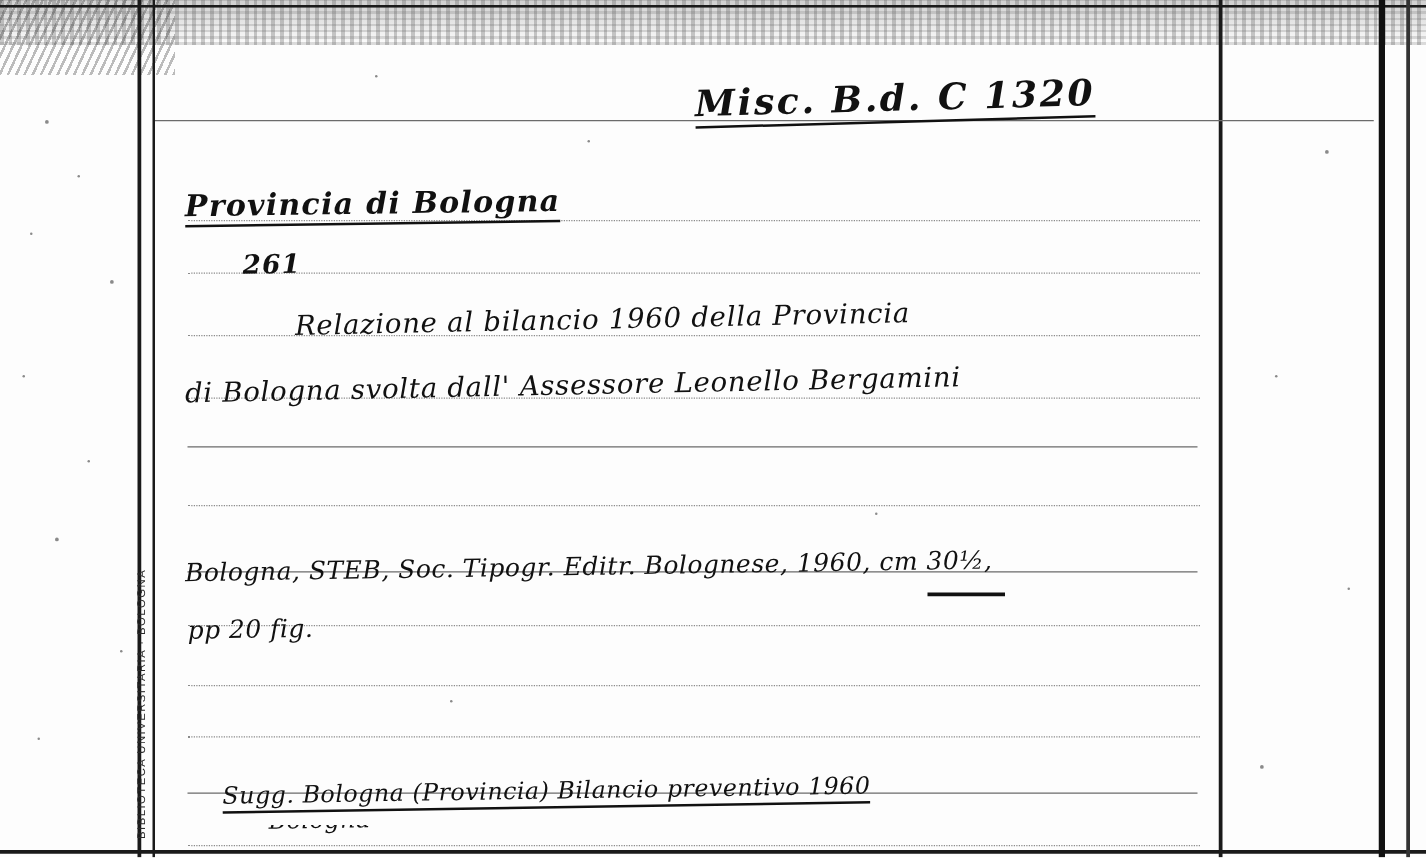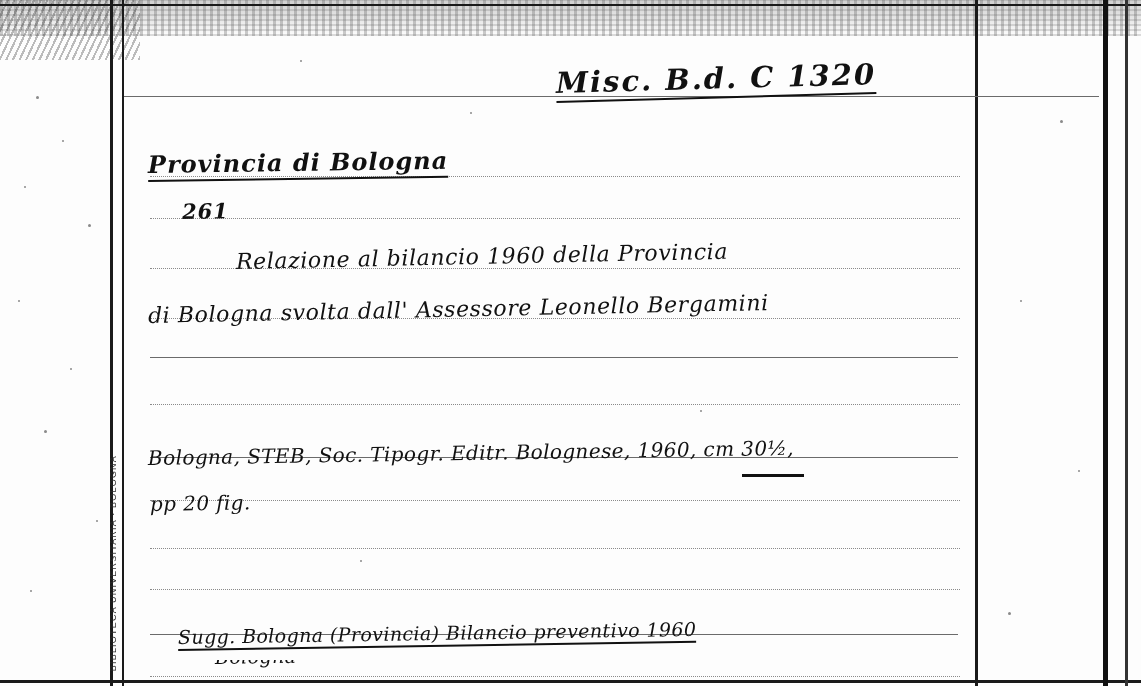--- a/index.html
+++ b/index.html
@@ -158,21 +158,21 @@
   <div class="rule dotted" style="left:150px; top:589px; width:810px;"></div>
   <div class="rule" style="left:150px; top:634px; width:808px;"></div>
   <div class="rule dotted" style="left:150px; top:676px; width:810px;"></div>
 
   <div class="vstamp">BIBLIOTECA UNIVERSITARIA · BOLOGNA</div>
 
   <div class="hand shelfmark u" style="left:556px; top:66px; transform: rotate(-1.6deg);">Misc. B.d. C 1320</div>
 
   <div class="hand heading u" style="left:148px; top:150px; transform: rotate(-0.8deg);">Provincia di Bologna</div>
 
-  <div class="hand callnum" style="left:182px; top:199px; transform: rotate(-1deg); font-style: italic;">261</div>
+  <div class="hand callnum" style="left:194px; top:199px; transform: rotate(-1deg); font-style: italic;">261</div>
 
   <div class="hand title-line" style="left:236px; top:249px; transform: rotate(-1.2deg);">Relazione al bilancio 1960 della Provincia</div>
 
   <div class="hand title-line" style="left:148px; top:303px; transform: rotate(-1.2deg);">di Bologna svolta dall' Assessore Leonello Bergamini</div>
 
   <div class="hand imprint" style="left:148px; top:446px; transform: rotate(-0.9deg);">Bologna, STEB, Soc. Tipogr. Editr. Bolognese, 1960, cm 30½,</div>
 
   <div class="hand imprint" style="left:150px; top:492px; transform: rotate(-0.9deg);">pp 20 fig.</div>
 
   <div class="strike" style="left:742px; top:474px; width:62px;"></div>

